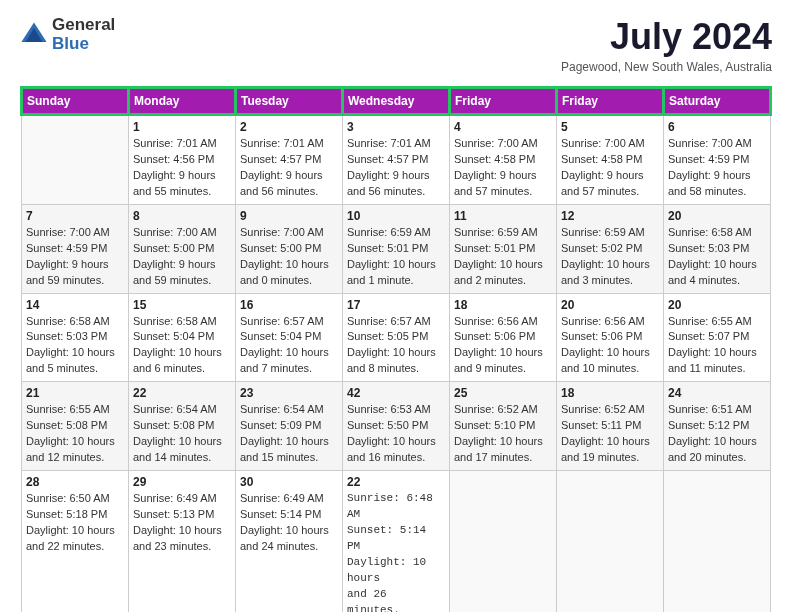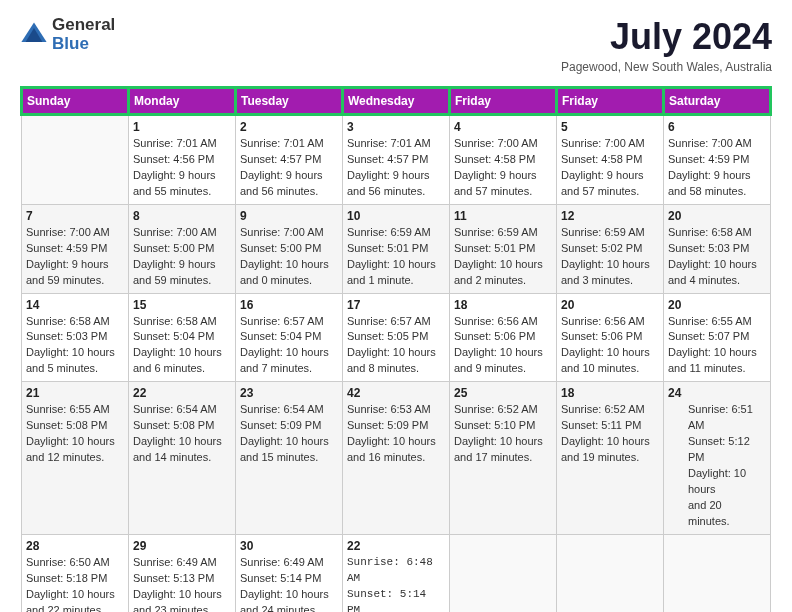--- a/index.html
+++ b/index.html
@@ -279,41 +279,41 @@
         <td>
           <span class="day-num">23</span>
           <div class="day-info" style="white-space: pre-line;">Sunrise: 6:54 AM
 Sunset: 5:09 PM
 Daylight: 10 hours
 and 15 minutes.</div>
         </td>
         <td>
           <span class="day-num">42</span>
           <div class="day-info" style="white-space: pre-line;">Sunrise: 6:53 AM
-Sunset: 5:09 PM
+Sunset: 5:50 PM
 Daylight: 10 hours
 and 16 minutes.</div>
         </td>
         <td>
           <span class="day-num">25</span>
           <div class="day-info" style="white-space: pre-line;">Sunrise: 6:52 AM
 Sunset: 5:10 PM
 Daylight: 10 hours
 and 17 minutes.</div>
         </td>
         <td>
           <span class="day-num">18</span>
           <div class="day-info" style="white-space: pre-line;">Sunrise: 6:52 AM
 Sunset: 5:11 PM
 Daylight: 10 hours
 and 19 minutes.</div>
         </td>
         <td>
           <span class="day-num">24</span>
-          <div class="day-info" style="white-space: pre-line; margin-left: 20px;">Sunrise: 6:51 AM
+          <div class="day-info" style="white-space: pre-line;">Sunrise: 6:51 AM
 Sunset: 5:12 PM
 Daylight: 10 hours
 and 20 minutes.</div>
         </td>
       </tr>
       <tr>
         <td>
           <span class="day-num">28</span>
           <div class="day-info" style="white-space: pre-line;">Sunrise: 6:50 AM
 Sunset: 5:18 PM

